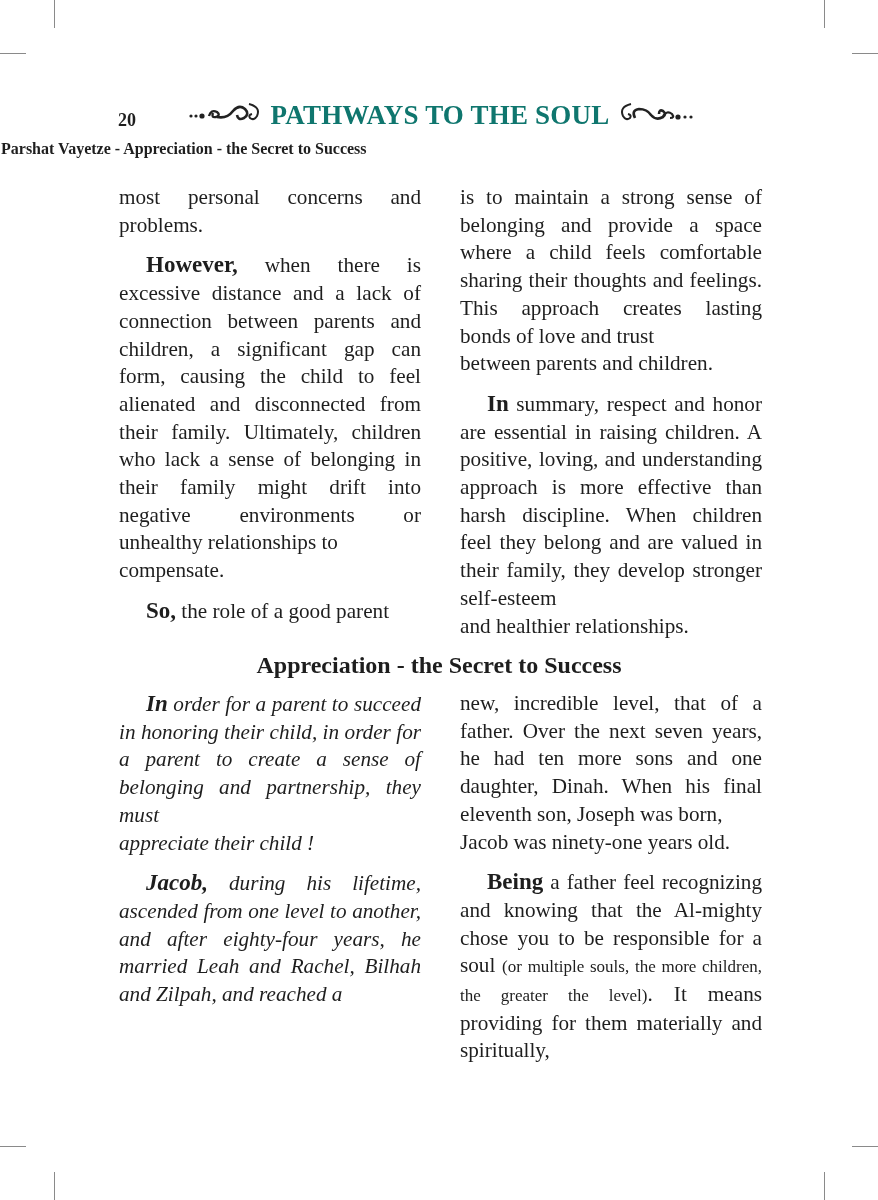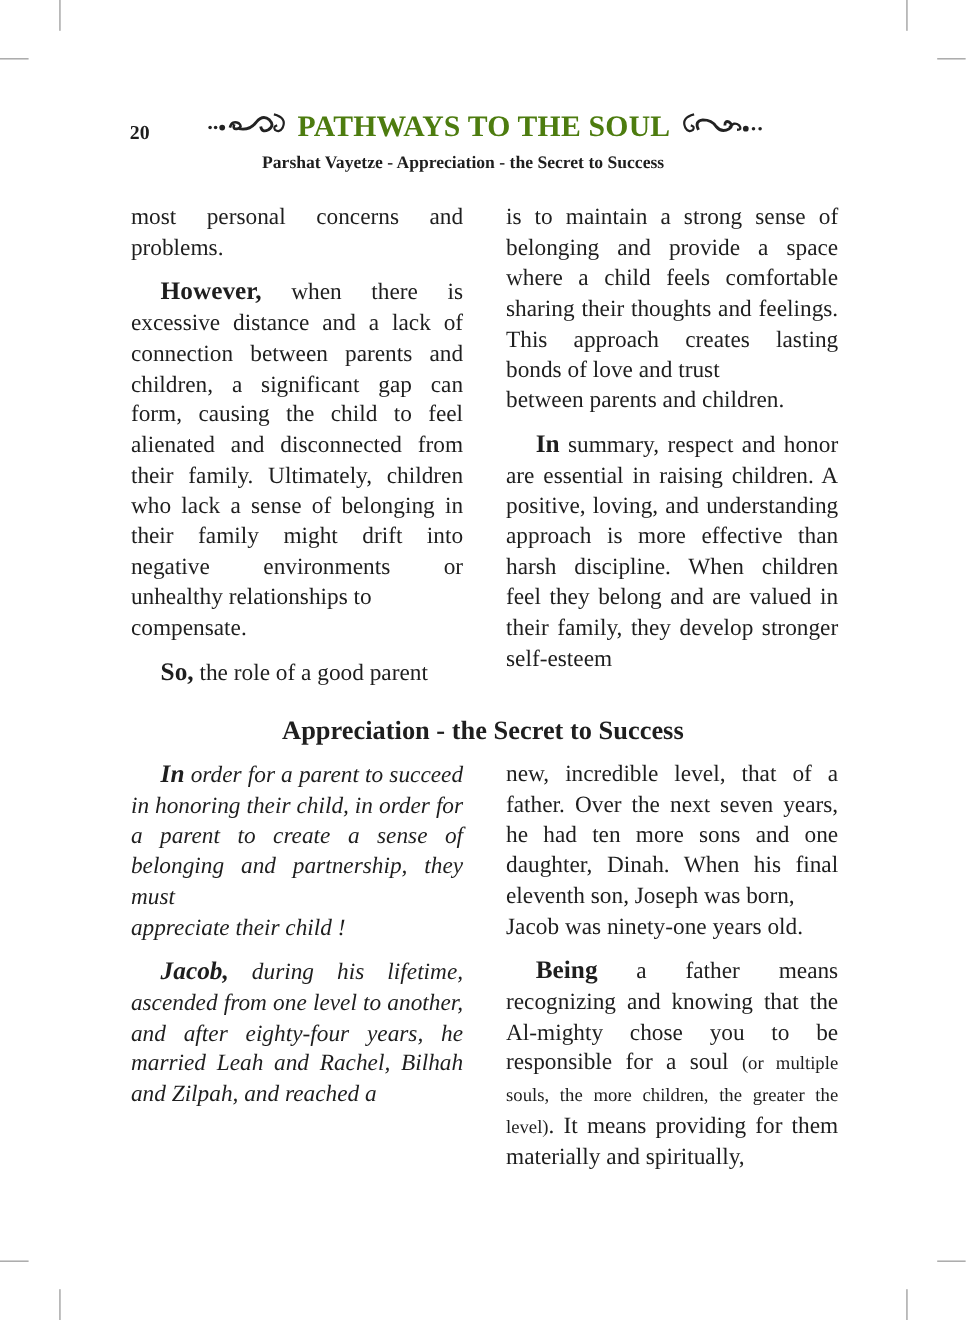--- a/index.html
+++ b/index.html
@@ -8,23 +8,23 @@
 
   
   .crop { position: absolute; background: #8a8a8a; }
   .crop.v { width: 1px; height: 28px; }
   .crop.h { height: 1px; width: 26px; }
 
   
   .page-number { position: absolute; left: 118px; top: 110px; font-size: 18px; font-weight: bold; }
   .running-title { position: absolute; left: 172px; top: 98px; width: 540px; height: 34px;
                    display: flex; align-items: center; justify-content: center; gap: 6px; }
-  .running-title .title-text { font-size: 27px; font-weight: bold; letter-spacing: 0.2px; color: #4d7c0f; }
+  .running-title .title-text { font-size: 27px; font-weight: bold; letter-spacing: 0.2px; color: #0f766e; }
   .flourish { display: inline-block; }
-  .subtitle { position: absolute; left: 0; width: 840px; top: 140px; text-align: center;
+  .subtitle { position: absolute; left: 0; width: 840px; top: 140px; text-align: left;
               font-size: 16px; font-weight: bold; }
   .subtitle span { position: relative; left: 1px; }
 
   
   .col { position: absolute; width: 302px; font-size: 21.2px; line-height: 27.7px; }
   .col p { margin: 0 0 12px 0; text-align: justify; text-align-last: left; }
   .col p.cont { text-indent: 0; }
   .col p.ind { text-indent: 27px; }
   .col p .last-center { display: block; text-align: center; text-indent: 0; }
   .lead { font-weight: bold; font-size: 23px; }
@@ -81,26 +81,26 @@
   <p class="cont">
     <span class="center-line" style="text-align:justify; text-align-last:justify;">most personal concerns and</span>
     <span class="center-line">problems.</span>
   </p>
   <p class="ind"><span class="lead">However,</span><span> when there is excessive distance and a lack of connection between parents and children, a significant gap can form, causing the child to feel alienated and disconnected from their family. Ultimately, children who lack a sense of belonging in their family might drift into negative environments or unhealthy relationships to</span><span class="last-center">compensate.</span></p>
   <p class="ind"><span class="lead">So,</span><span> the role of a good parent</span></p>
 </div>
 
 <div class="col" style="left:460px; top:184px;">
   <p class="cont"><span>is to maintain a strong sense of belonging and provide a space where a child feels comfortable sharing their thoughts and feelings. This approach creates lasting bonds of love and trust</span><span class="last-center">between parents and children.</span></p>
-  <p class="ind"><span class="lead">In</span><span> summary, respect and honor are essential in raising children. A positive, loving, and understanding approach is more effective than harsh discipline. When children feel they belong and are valued in their family, they develop stronger self-esteem</span></p>
+  <p class="ind"><span class="lead">In</span><span> summary, respect and honor are essential in raising children. A positive, loving, and understanding approach is more effective than harsh discipline. When children feel they belong and are valued in their family, they develop stronger self-esteem</span><span class="last-center">and healthier relationships.</span></p>
 </div>
 
 <div class="section-heading">Appreciation - the Secret to Success</div>
 
 <div class="col" style="left:119px; top:690px;font-style:italic;">
   <p class="ind"><span class="lead">In</span><span> order for a parent to succeed in honoring their child, in order for a parent to create a sense of belonging and partnership, they must</span><span class="last-center">appreciate their child !</span></p>
   <p class="ind"><span class="lead">Jacob,</span><span> during his lifetime, ascended from one level to another, and after eighty-four years, he married Leah and Rachel, Bilhah and Zilpah, and reached a</span></p>
 </div>
 
 <div class="col" style="left:460px; top:690px;">
   <p class="cont"><span>new, incredible level, that of a father. Over the next seven years, he had ten more sons and one daughter, Dinah. When his final eleventh son, Joseph was born,</span><span class="last-center">Jacob was ninety-one years old.</span></p>
-  <p class="ind"><span class="lead">Being</span><span> a father means recognizing and knowing that the Al-mighty chose you to be responsible for a soul </span><span class="small">(or multiple souls, the more children, the greater the level)</span><span>. It means providing for them materially and spiritually,</span></p>
+  <p class="ind"><span class="lead">Being</span><span> a father feel recognizing and knowing that the Al-mighty chose you to be responsible for a soul </span><span class="small">(or multiple souls, the more children, the greater the level)</span><span>. It means providing for them materially and spiritually,</span></p>
 </div>
 
 </body></html>

